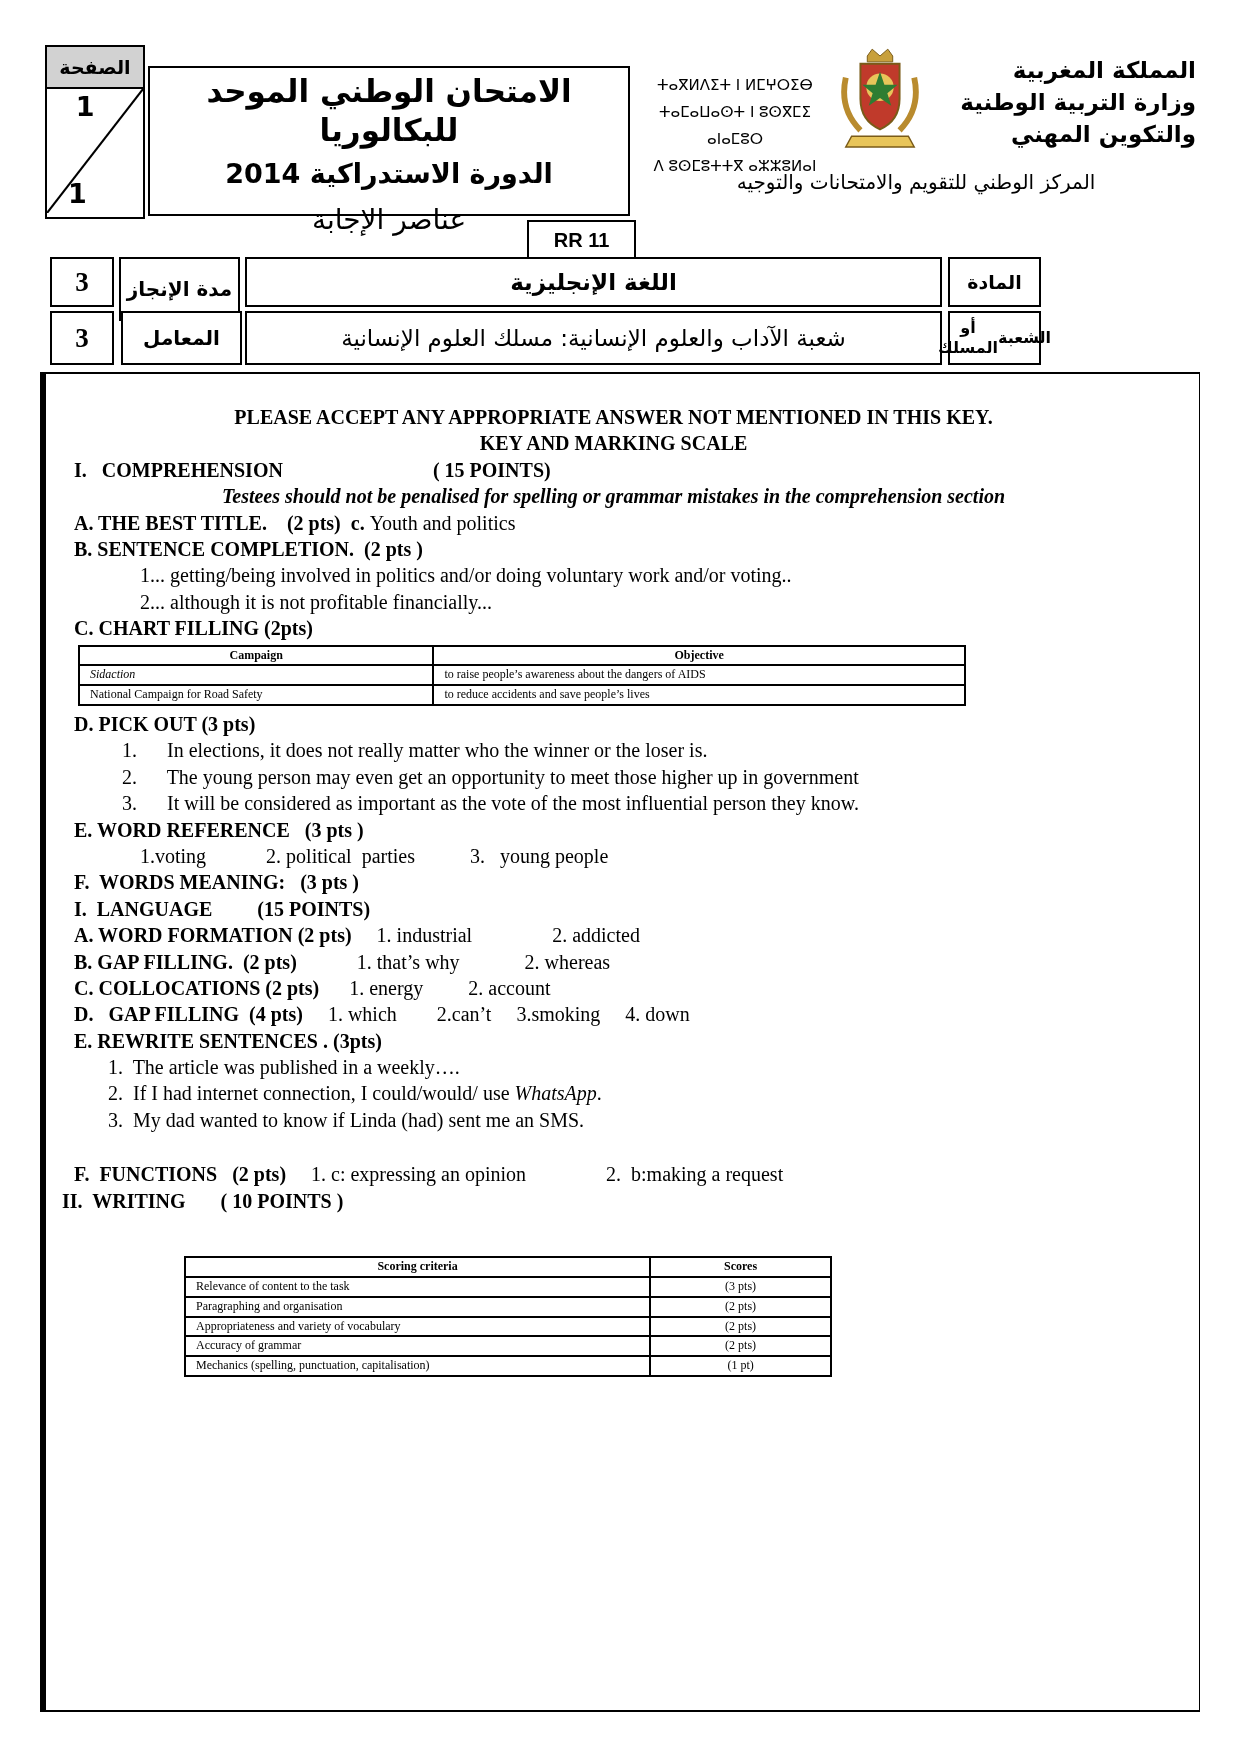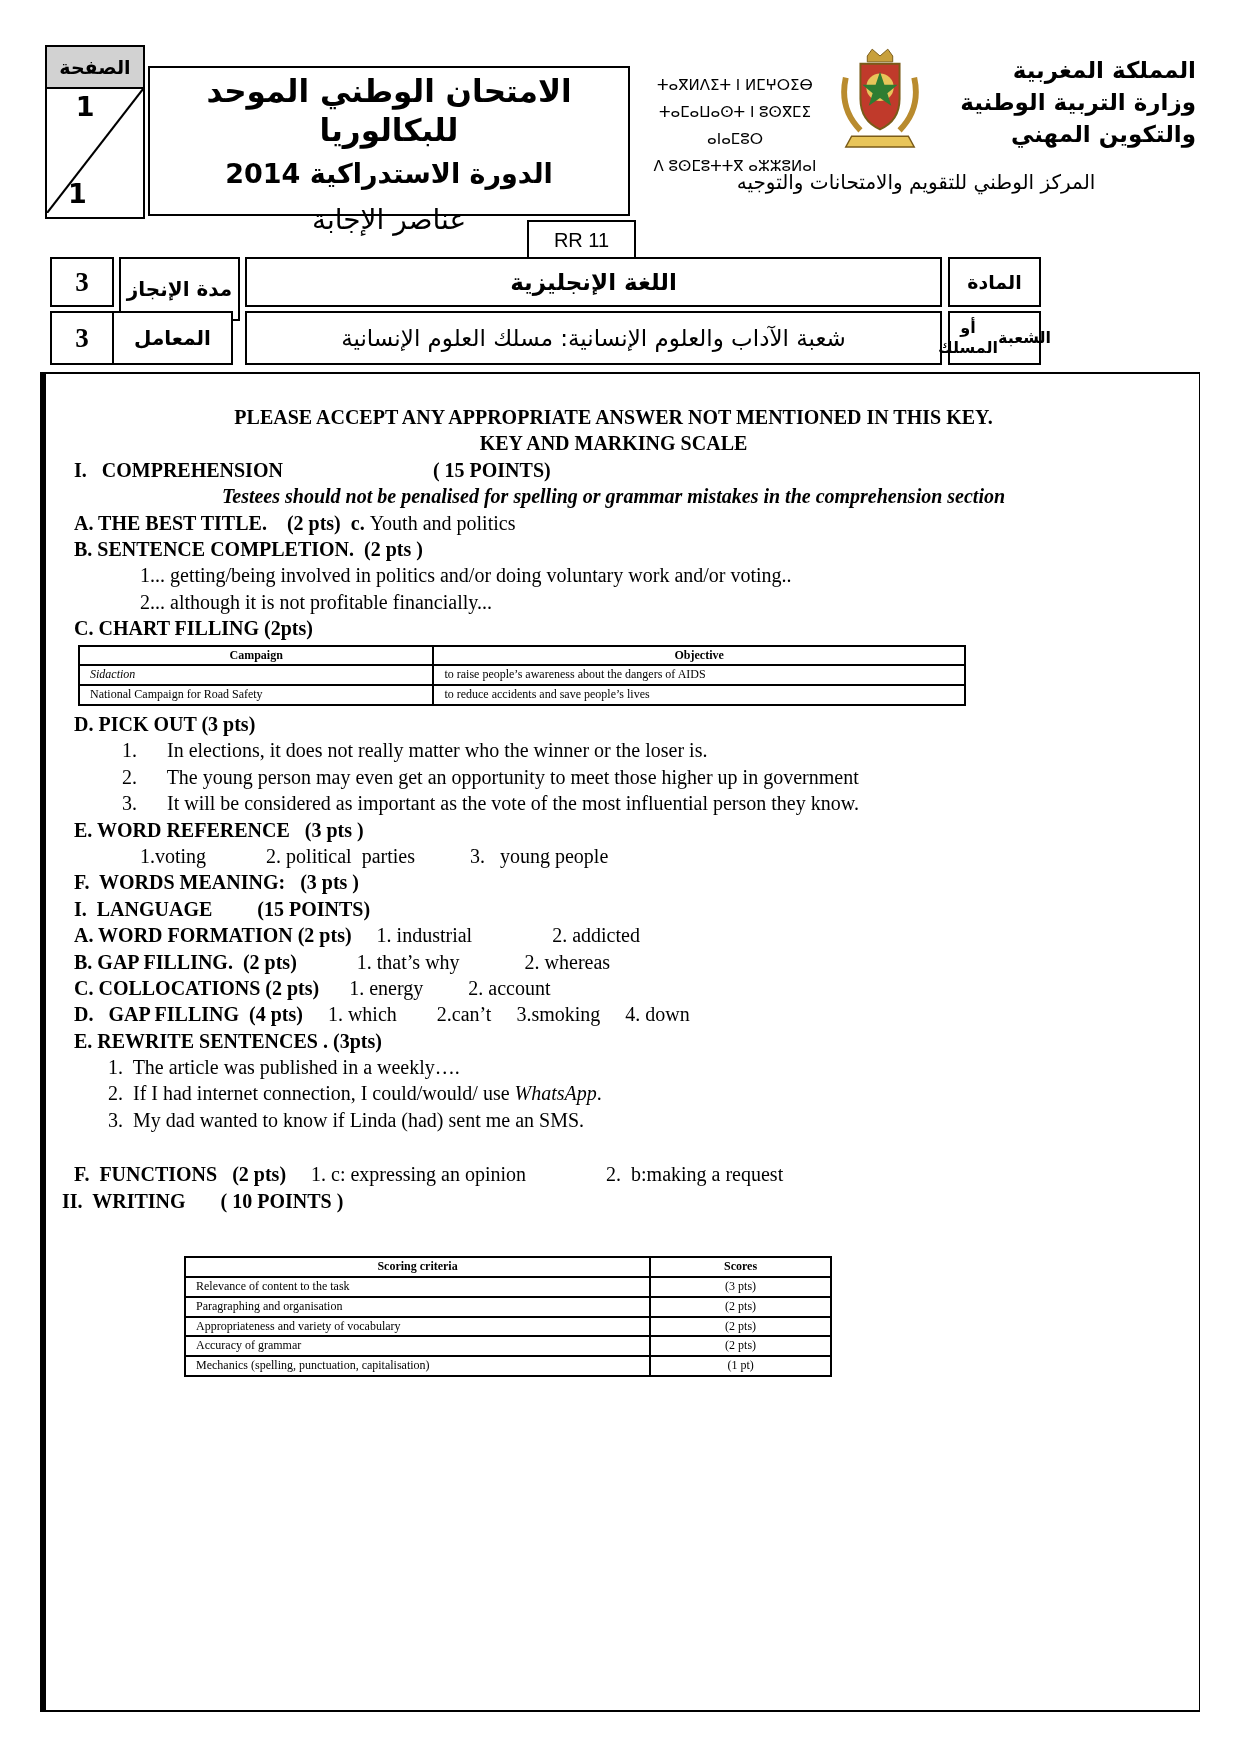--- a/index.html
+++ b/index.html
@@ -18,39 +18,39 @@
   .num-bot{position:absolute;left:22%;bottom:4px;font-weight:bold;font-size:27px;}
 
   
   .title-box{left:148px;top:66px;width:482px;height:150px;border:2px solid #000;
              text-align:center;padding-top:4px;box-sizing:border-box;}
   .calligraphy{font-size:31px;font-weight:bold;line-height:1.25;}
   .session{font-size:27px;font-weight:bold;margin-top:8px;}
   .subtitle-ar{font-size:28px;margin-top:14px;}
   .rr-box{left:527px;top:220px;width:105px;height:36px;border:2px solid #000;display:flex;
           align-items:center;justify-content:center;font-family:"Liberation Sans",sans-serif;
-          font-weight:normal;font-size:20px;}
+          font-weight:bold;font-size:20px;}
 
   
   .tifinagh{left:636px;top:72px;width:198px;text-align:center;
             font-family:"DejaVu Sans",sans-serif;font-size:15px;line-height:1.8;}
   .arms{left:836px;top:46px;}
   .ministry{left:926px;top:54px;width:270px;font-size:23px;font-weight:bold;line-height:1.4;
             text-align:right;}
   .center-org{left:652px;top:170px;width:528px;text-align:center;font-size:20px;}
 
   
   .cell{position:absolute;border:2px solid #000;display:flex;align-items:center;
         justify-content:center;text-align:center;background:#fff;box-sizing:border-box;}
   .c-val1{left:50px;top:257px;width:64px;height:50px;font-size:27px;font-weight:bold;}
   .c-lab1{left:119px;top:257px;width:121px;height:64px;font-weight:bold;font-size:20px;}
   .c-main1{left:245px;top:257px;width:697px;height:50px;font-weight:bold;font-size:23px;}
   .c-side1{left:948px;top:257px;width:93px;height:50px;font-weight:bold;font-size:19px;}
   .c-val2{left:50px;top:311px;width:64px;height:54px;font-size:27px;font-weight:bold;}
-  .c-lab2{left:112px;top:311px;width:121px;height:54px;font-weight:bold;font-size:20px;}
+  .c-lab2{left:121px;top:311px;width:121px;height:54px;font-weight:bold;font-size:20px;}
   .c-main2{left:245px;top:311px;width:697px;height:54px;font-weight:normal;font-size:23px;}
   .c-side2{left:948px;top:311px;width:93px;height:54px;font-weight:bold;font-size:16px;
            line-height:1.25;}
 
   
   .content-box{position:absolute;left:40px;top:372px;width:1160px;height:1340px;
                border-top:2px solid #000;border-left:6px solid #000;
                border-right:1px solid #000;border-bottom:2px solid #000;
                padding:30px 34px 0 16px;box-sizing:border-box;
                font-size:20px;line-height:1.32;}

